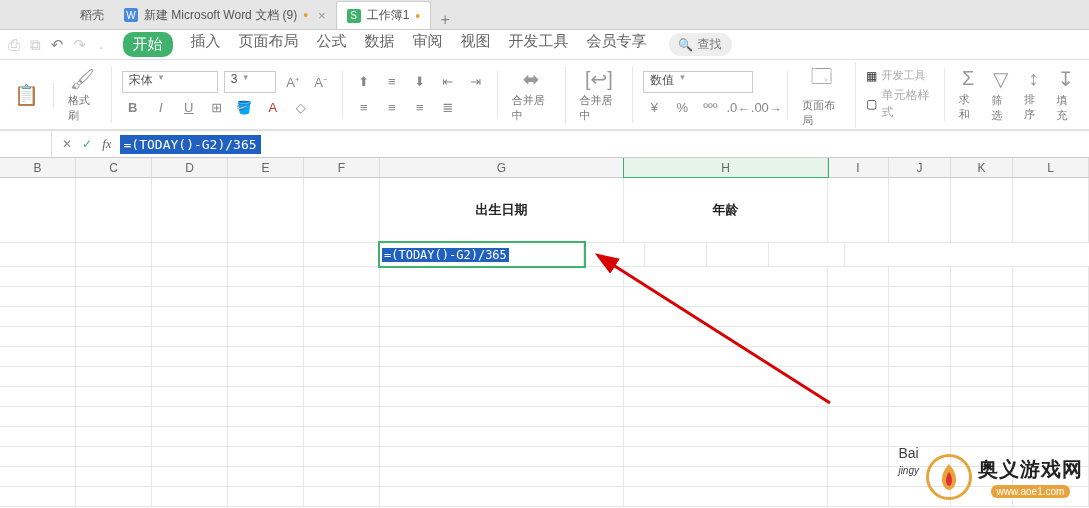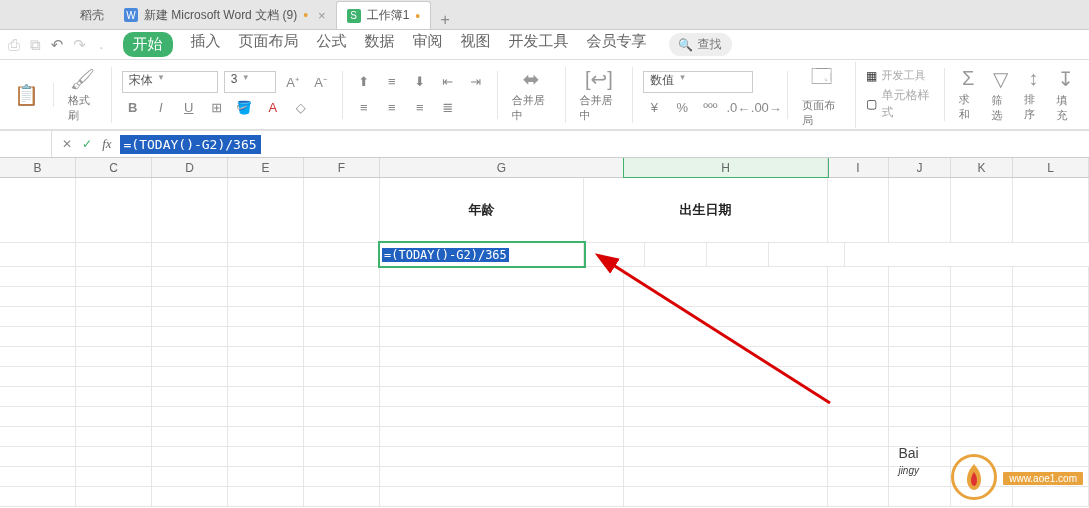--- a/index.html
+++ b/index.html
@@ -53,21 +53,21 @@
 .g2-cell { background:#cdd9ed; outline:1px solid #4a7ab8; }
 .h2-cell { outline:2px solid #3fb36d; position:relative; justify-content:flex-start; padding-left:2px; }
 .h2-content { background:#2060c0; color:#fff; font-family:Consolas,monospace; font-size:12px; padding:0 2px; }
 .h-header { background:#e6f4ea; outline:1px solid #3fb36d; }
 .arrow-line { position:absolute; pointer-events:none; }
 
 .watermark { position:absolute; right:6px; bottom:8px; display:flex; align-items:center; gap:6px; }
 .wm-logo { width:46px; height:46px; border:3px solid #e8a33d; border-radius:50%; display:flex; align-items:center; justify-content:center; }
 .wm-text { display:flex; flex-direction:column; align-items:center; }
 .wm-cn { font-size:20px; font-weight:bold; color:#222; letter-spacing:1px; }
-.wm-url { background:#e8a33d; color:#fff; font-size:10px; padding:1px 6px; border-radius:1px; margin-top:2px; }
+.wm-url { background:#e8a33d; color:#fff; font-size:10px; padding:1px 6px; border-radius:6px; margin-top:2px; }
 .bai { position:absolute; right:170px; bottom:30px; color:#404040; font-size:14px; font-family:serif; }
 </style>
 </head>
 <body>
 
 <div class="tabs-bar">
   <div class="doc-tab">
       <span>稻壳</span>
     </div>
   <div class="doc-tab">
@@ -254,22 +254,22 @@
       <div class="ch" style="width: 62px;">K</div>
       <div class="ch" style="width: 76px;">L</div>
     </div>
   <div class="grid" id="grid-body">
       <div class="row tall">
         <div class="cell" style="width: 76px;"></div>
         <div class="cell" style="width: 76px;"></div>
         <div class="cell" style="width: 76px;"></div>
         <div class="cell" style="width: 76px;"></div>
         <div class="cell" style="width: 76px;"></div>
+        <div class="cell hdr" style="width: 244px;">出生日期</div>
         <div class="cell hdr" style="width: 204px;">年龄</div>
-        <div class="cell hdr" style="width: 244px;">出生日期</div>
         <div class="cell" style="width: 61px;"></div>
         <div class="cell" style="width: 62px;"></div>
         <div class="cell" style="width: 62px;"></div>
         <div class="cell" style="width: 76px;"></div>
       </div>
       <div class="row" style="height: 24px;">
         <div class="cell" style="width: 76px;"></div>
         <div class="cell" style="width: 76px;"></div>
         <div class="cell" style="width: 76px;"></div>
         <div class="cell" style="width: 76px;"></div>
@@ -452,15 +452,16 @@
 
 <div class="bai"><span>Bai</span><br><span style="font-size:10px;font-style:italic">jingy</span></div>
 <div class="watermark">
   <div class="wm-logo">
       <svg width="30" height="30" viewBox="0 0 30 30">
         <path d="M15 2 C10 8 8 12 8 18 C8 24 12 28 15 28 C18 28 22 24 22 18 C22 12 20 8 15 2 Z" fill="#e8a33d"></path>
         <path d="M15 10 C13 13 12 15 12 19 C12 22 14 24 15 24 C16 24 18 22 18 19 C18 15 17 13 15 10 Z" fill="#d33"></path>
       </svg>
     </div>
   <div class="wm-text">
+    <span class="wm-cn">奥义游戏网</span>
     <span class="wm-url">www.aoe1.com</span>
   </div>
 </div>
 
 </body></html>

